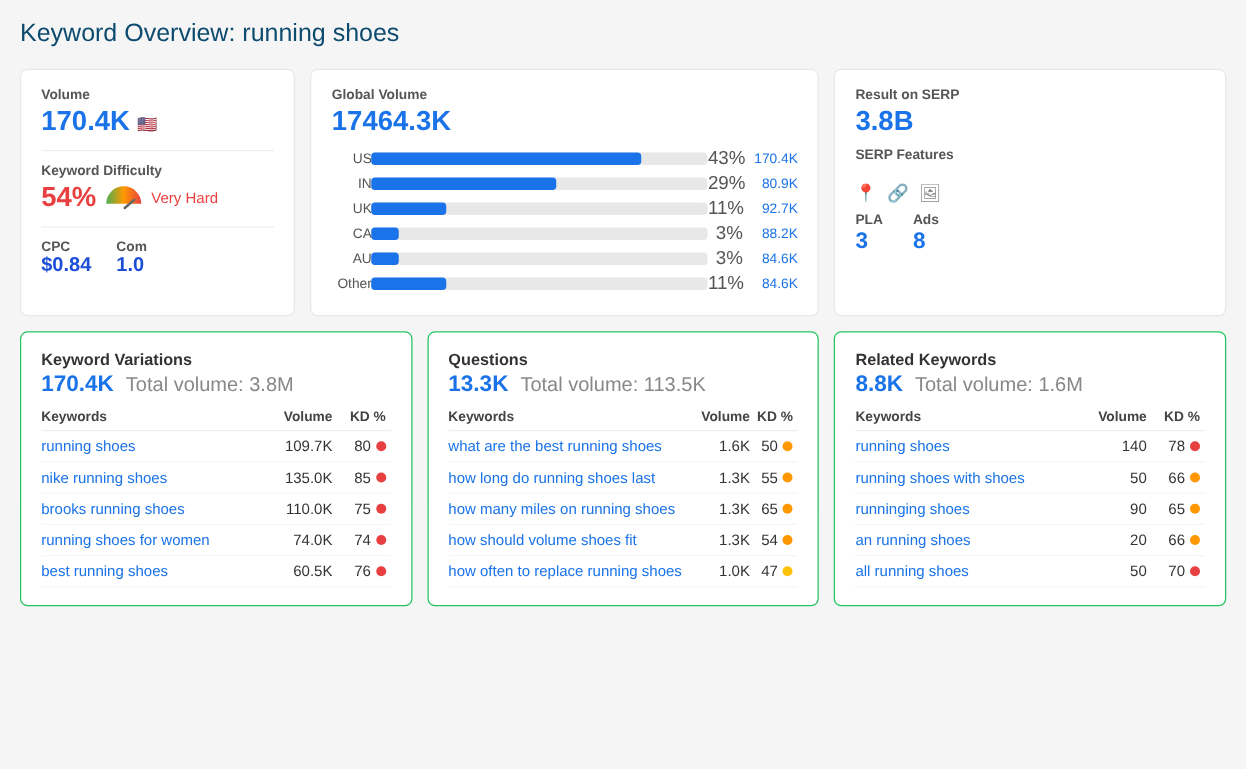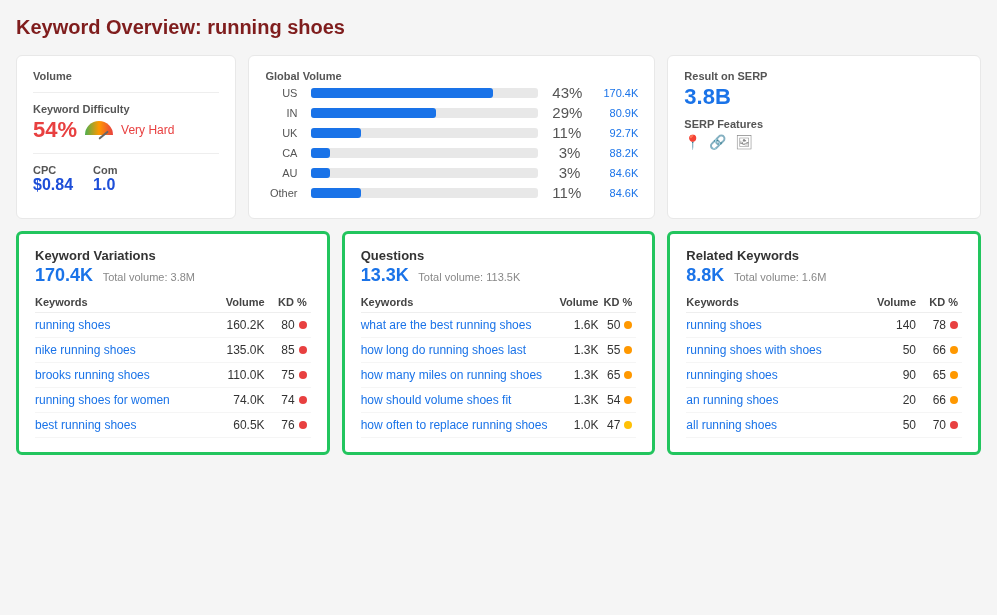--- a/index.html
+++ b/index.html
@@ -1,58 +1,58 @@
 <!DOCTYPE html>
 <html><head>
   <meta charset="utf-8">
   <style>
     * { box-sizing: border-box; margin: 0; padding: 0; }
     body { font-family: Arial, sans-serif; background: #f5f5f5; padding: 16px; font-size: 13px; color: #333; }
     .page-title { font-size: 20px; font-weight: bold; margin-bottom: 16px; color: #222; }
-    .page-title span { font-weight: bold; color: #7f1d1d; }
+    .page-title span { font-weight: normal; color: #0c4a6e; }
     .top-row { display: flex; gap: 12px; margin-bottom: 12px; }
     .card { background: #fff; border-radius: 6px; padding: 14px 16px; border: 1px solid #e8e8e8; }
     .card-volume { flex: 1; min-width: 160px; }
     .card-global { flex: 2; min-width: 260px; }
     .card-intent { flex: 2; min-width: 220px; }
     .card-serp { flex: 1.5; min-width: 200px; }
     .card-label { font-size: 11px; color: #555; margin-bottom: 2px; font-weight: 600; }
     .card-value-blue { font-size: 22px; font-weight: bold; color: #1a73e8; }
     .divider { border: none; border-top: 1px solid #eee; margin: 10px 0; }
     .difficulty-row { display: flex; align-items: center; gap: 8px; }
     .difficulty-value { font-size: 22px; font-weight: bold; color: #e84040; }
     .difficulty-label { color: #e84040; font-size: 12px; }
     .gauge { width: 28px; height: 18px; position: relative; display: inline-block; }
     .gauge-arc { width: 28px; height: 14px; border-radius: 14px 14px 0 0; background: linear-gradient(90deg, #4caf50, #ff9800, #e84040); border-bottom: none; overflow: hidden; }
     .gauge-needle { position: absolute; bottom: 0; left: 50%; width: 2px; height: 12px; background: #666; transform-origin: bottom center; transform: translateX(-50%) rotate(50deg); border-radius: 2px; }
     .cpc-com-row { display: flex; gap: 20px; margin-top: 6px; }
     .cpc-com-item label { font-size: 11px; color: #555; font-weight: 600; display: block; }
     .cpc-com-item .val { font-size: 16px; font-weight: bold; color: #1d4ed8; }
     .global-value { font-size: 22px; font-weight: bold; color: #1a73e8; margin-bottom: 8px; }
-    .bar-row { display: flex; align-items: center; gap: 14px; margin-bottom: 3px; justify-content: center; }
+    .bar-row { display: flex; align-items: center; gap: 0; margin-bottom: 3px; justify-content: center; }
     .bar-label { width: 32px; font-size: 11px; color: #555; text-align: right; }
     .bar-bg { flex: 1; background: #e8e8e8; border-radius: 3px; height: 10px; position: relative; }
     .bar-fill { height: 100%; border-radius: 3px; background: #1a73e8; }
     .bar-pct { width: 28px; font-size: 15px; color: #555; text-align: right; }
     .bar-num { width: 44px; font-size: 11px; color: #1a73e8; text-align: right; }
     .intent-badge { display: inline-block; background: #fff3cd; border: 1px solid #f0c040; color: #b8860b; border-radius: 12px; padding: 2px 10px; font-size: 12px; font-weight: 600; margin-bottom: 8px; }
     .trend-label { font-size: 11px; color: #555; font-weight: 600; margin-bottom: 4px; }
     .trend-chart { display: flex; align-items: flex-end; gap: 3px; height: 60px; }
     .trend-bar { width: 14px; border-radius: 2px 2px 0 0; background: #1a73e8; }
     .serp-result-value { font-size: 22px; font-weight: bold; color: #1a73e8; }
-    .serp-features-label { font-size: 11px; color: #555; font-weight: 600; margin-top: 8px; margin-bottom: 4px; }
+    .serp-features-label { font-size: 11px; color: #555; font-weight: 600; margin-top: 8px; margin-bottom: 16px; }
     .serp-icons { display: flex; gap: 8px; font-size: 14px; color: #888; }
     .serp-pla-ads { display: flex; gap: 24px; margin-top: 8px; }
     .serp-pla-ads > div label { font-size: 11px; color: #555; font-weight: 600; display: block; }
     .serp-pla-ads > div .val { font-size: 18px; font-weight: bold; color: #1a73e8; }
     .bottom-row { display: flex; gap: 12px; }
-    .card-bottom { background: #fff; border-radius: 6px; padding: 14px 16px; border: 3px solid #22c55e; flex: 1; }
+    .card-bottom { background: #fff; border-radius: 6px; padding: 14px 16px; border: 1px solid #22c55e; flex: 1; }
     .section-title { font-size: 13px; font-weight: 700; color: #333; margin-bottom: 2px; }
     .section-count { font-size: 18px; font-weight: bold; color: #1a73e8; display: inline; }
-    .section-total { font-size: 11px; color: #888; display: inline; margin-left: 6px; }
+    .section-total { font-size: 16px; color: #888; display: inline; margin-left: 6px; }
     table { width: 100%; border-collapse: collapse; margin-top: 6px; }
     th { font-size: 11px; font-weight: 700; color: #444; text-align: left; padding: 4px 4px 4px 0; border-bottom: 1px solid #eee; }
     th.right { text-align: right; }
     td { font-size: 12px; padding: 5px 4px 5px 0; border-bottom: 1px solid #f5f5f5; vertical-align: middle; }
     td.right { text-align: right; }
     td a { color: #1a73e8; text-decoration: none; }
     .dot { display: inline-block; width: 8px; height: 8px; border-radius: 50%; margin-left: 4px; }
     .dot-red { background: #e84040; }
     .dot-orange { background: #ff9800; }
     .dot-yellow { background: #ffc107; }
@@ -63,20 +63,24 @@
 
 <div class="page-title">
   <span>Keyword Overview:</span>
   <span>running shoes</span>
 </div>
 
 <div class="top-row">
 
   <div class="card card-volume">
     <div class="card-label">Volume</div>
+    <div class="card-value-blue">
+      <span>170.4K</span>
+      <span class="flag">🇺🇸</span>
+    </div>
     <hr class="divider">
     <div class="card-label">Keyword Difficulty</div>
     <div class="difficulty-row">
       <span class="difficulty-value">54%</span>
       <span class="gauge">
         <div class="gauge-arc"></div>
         <div class="gauge-needle"></div>
       </span>
       <span class="difficulty-label">Very Hard</span>
     </div>
@@ -88,20 +92,21 @@
       </div>
       <div class="cpc-com-item">
         <label>Com</label>
         <div class="val">1.0</div>
       </div>
     </div>
   </div>
 
   <div class="card card-global">
     <div class="card-label">Global Volume</div>
+    <div class="global-value">17464.3K</div>
     <div id="global-bars">
         <div class="bar-row">
     <span class="bar-label">US</span>
     <div class="bar-bg">
       <div class="bar-fill" style="width:80%"></div>
     </div>
     <span class="bar-pct">43%</span>
     <span class="bar-num">170.4K</span>
   </div>
         <div class="bar-row">
@@ -149,20 +154,30 @@
 
 
   <div class="card card-serp">
     <div class="card-label">Result on SERP</div>
     <div class="serp-result-value">3.8B</div>
     <div class="serp-features-label">SERP Features</div>
     <div class="serp-icons">
       <span>📍</span>
       <span>🔗</span>
       <span>🖼</span>
+    </div>
+    <div class="serp-pla-ads">
+      <div>
+        <label>PLA</label>
+        <div class="val">3</div>
+      </div>
+      <div>
+        <label>Ads</label>
+        <div class="val">8</div>
+      </div>
     </div>
   </div>
 
 </div>
 
 <div class="bottom-row">
 
   <div class="card card-bottom">
     <div class="section-title">Keyword Variations</div>
     <div>
@@ -173,21 +188,21 @@
       <thead>
         <tr>
           <th>Keywords</th>
           <th class="right">Volume</th>
           <th class="right">KD %</th>
         </tr>
       </thead>
       <tbody id="kv-tbody">
           <tr>
       <td><a href="#">running shoes</a></td>
-      <td class="right">160.2K</td>
+      <td class="right">109.7K</td>
       <td class="right">80<span class="dot dot-red"></span></td>
     </tr>
           <tr>
       <td><a href="#">nike running shoes</a></td>
       <td class="right">135.0K</td>
       <td class="right">85<span class="dot dot-red"></span></td>
     </tr>
           <tr>
       <td><a href="#">brooks running shoes</a></td>
       <td class="right">110.0K</td>

